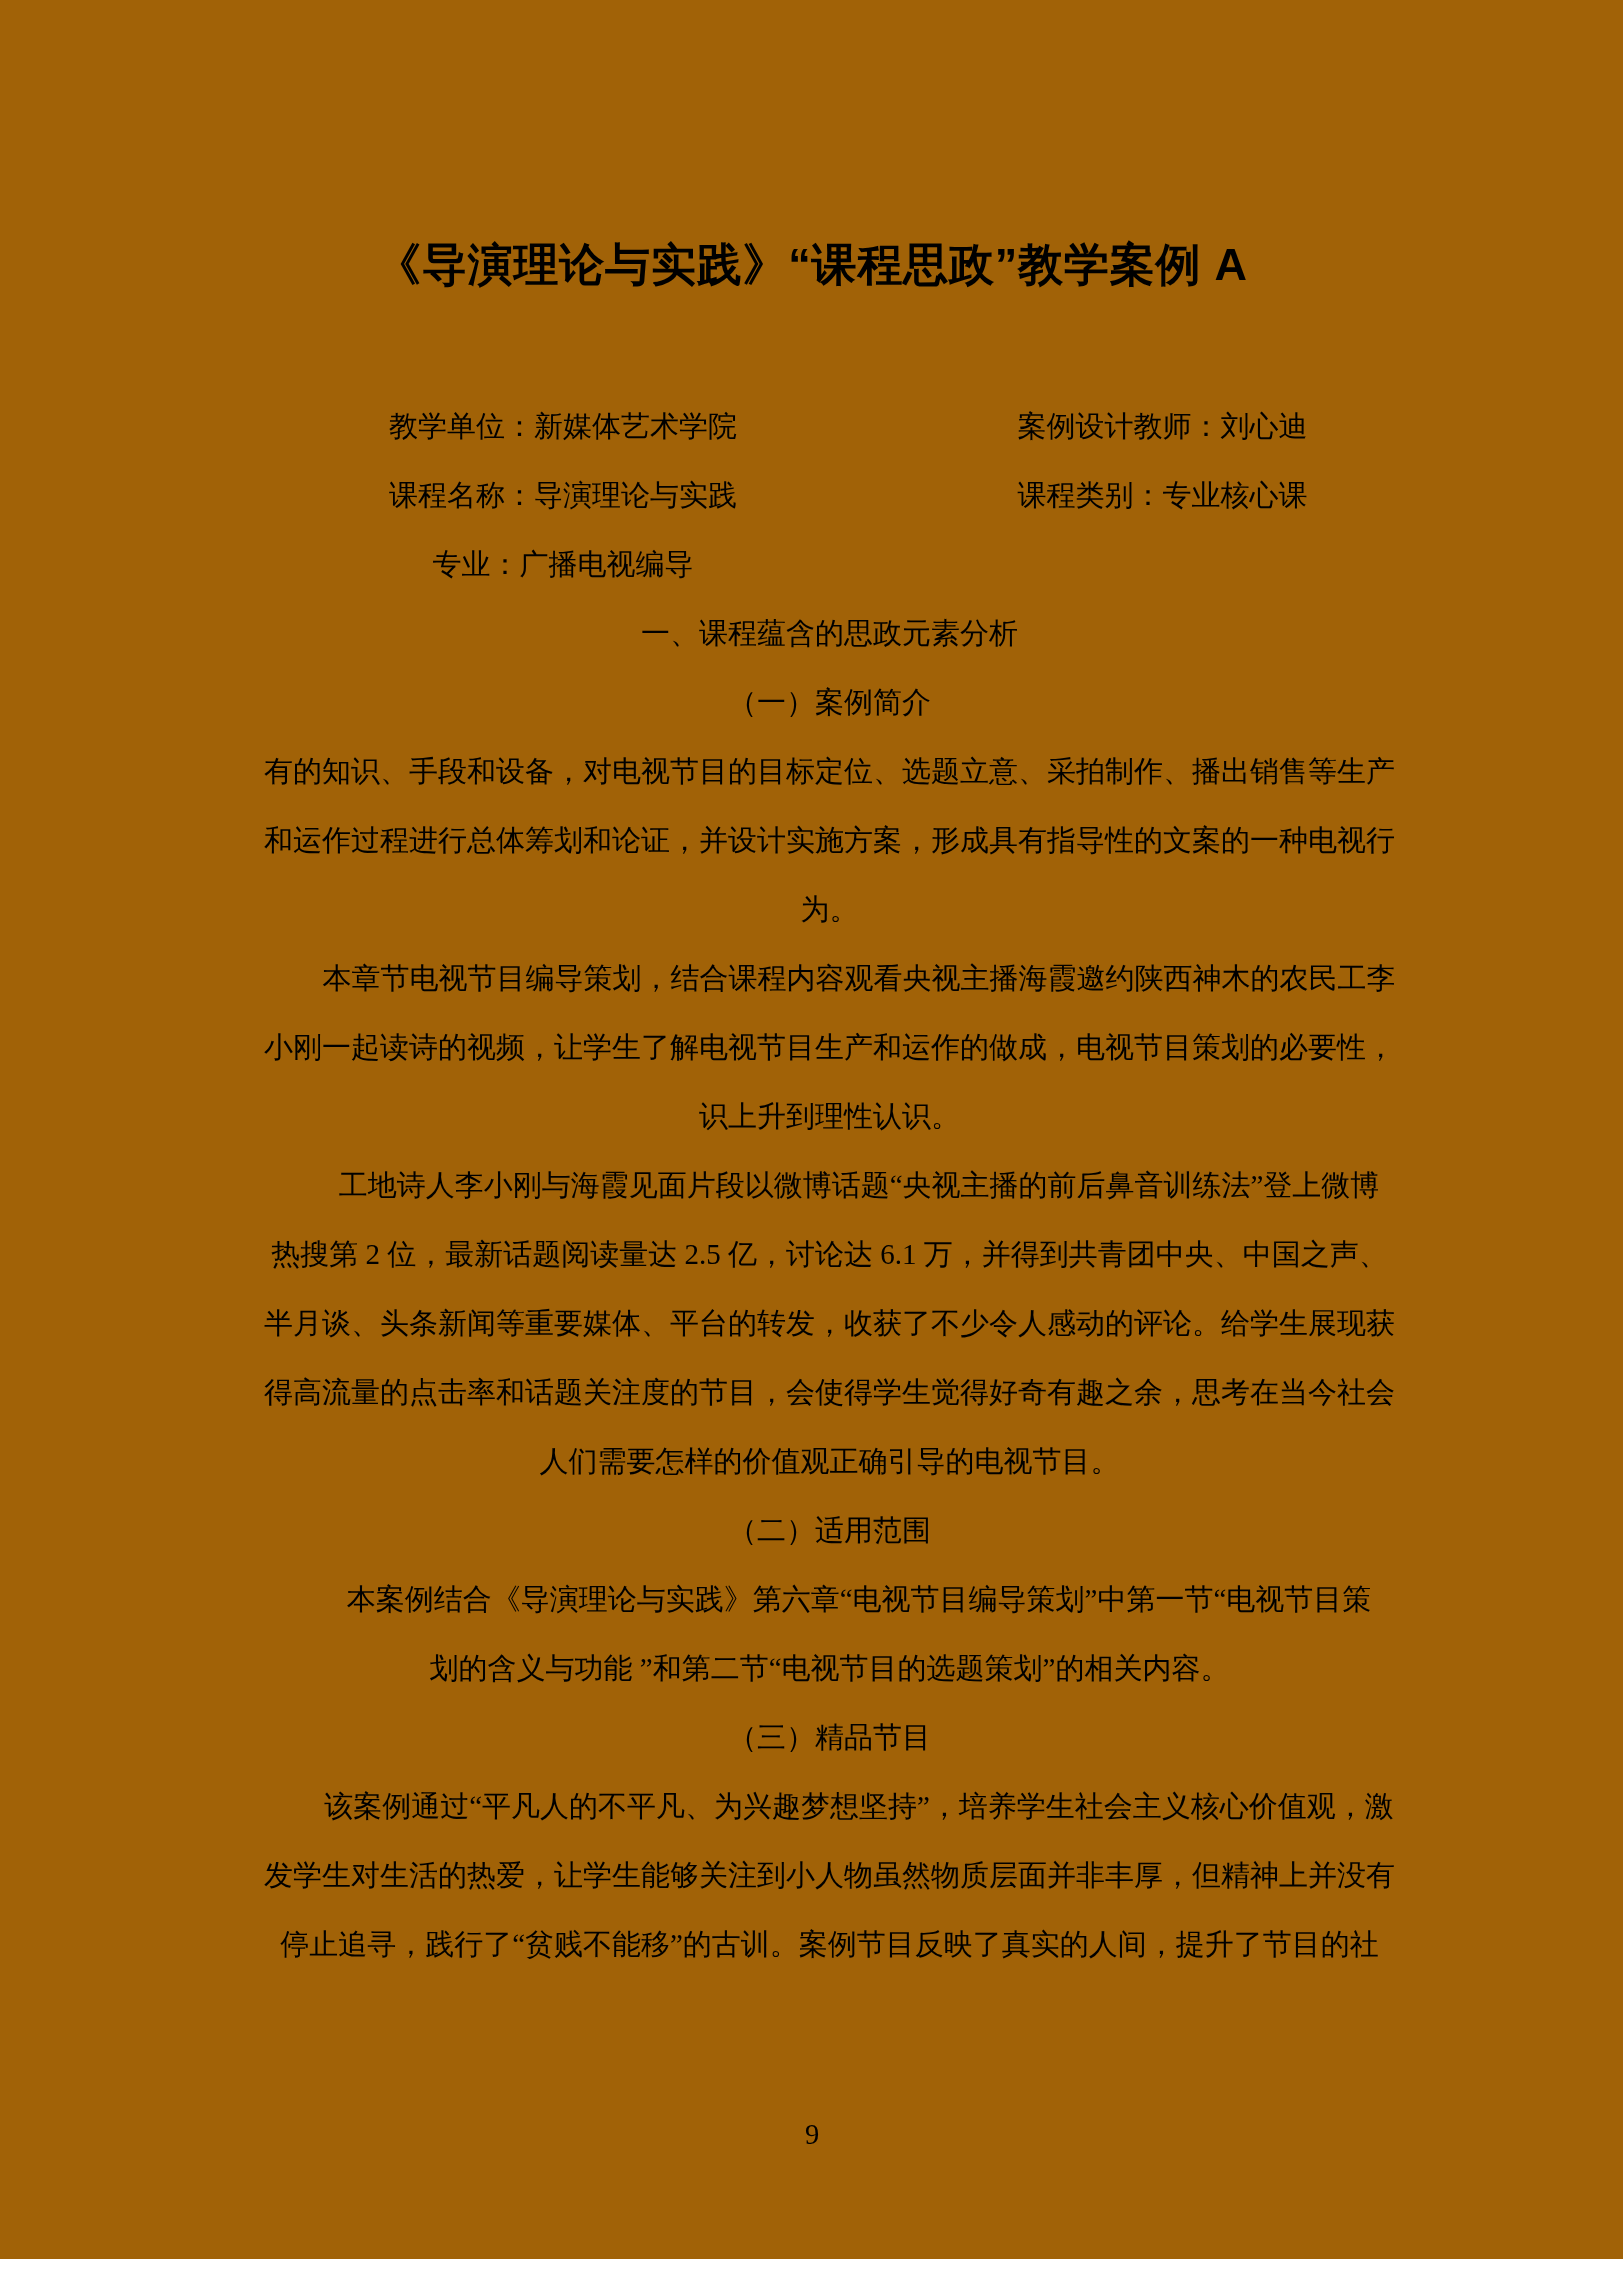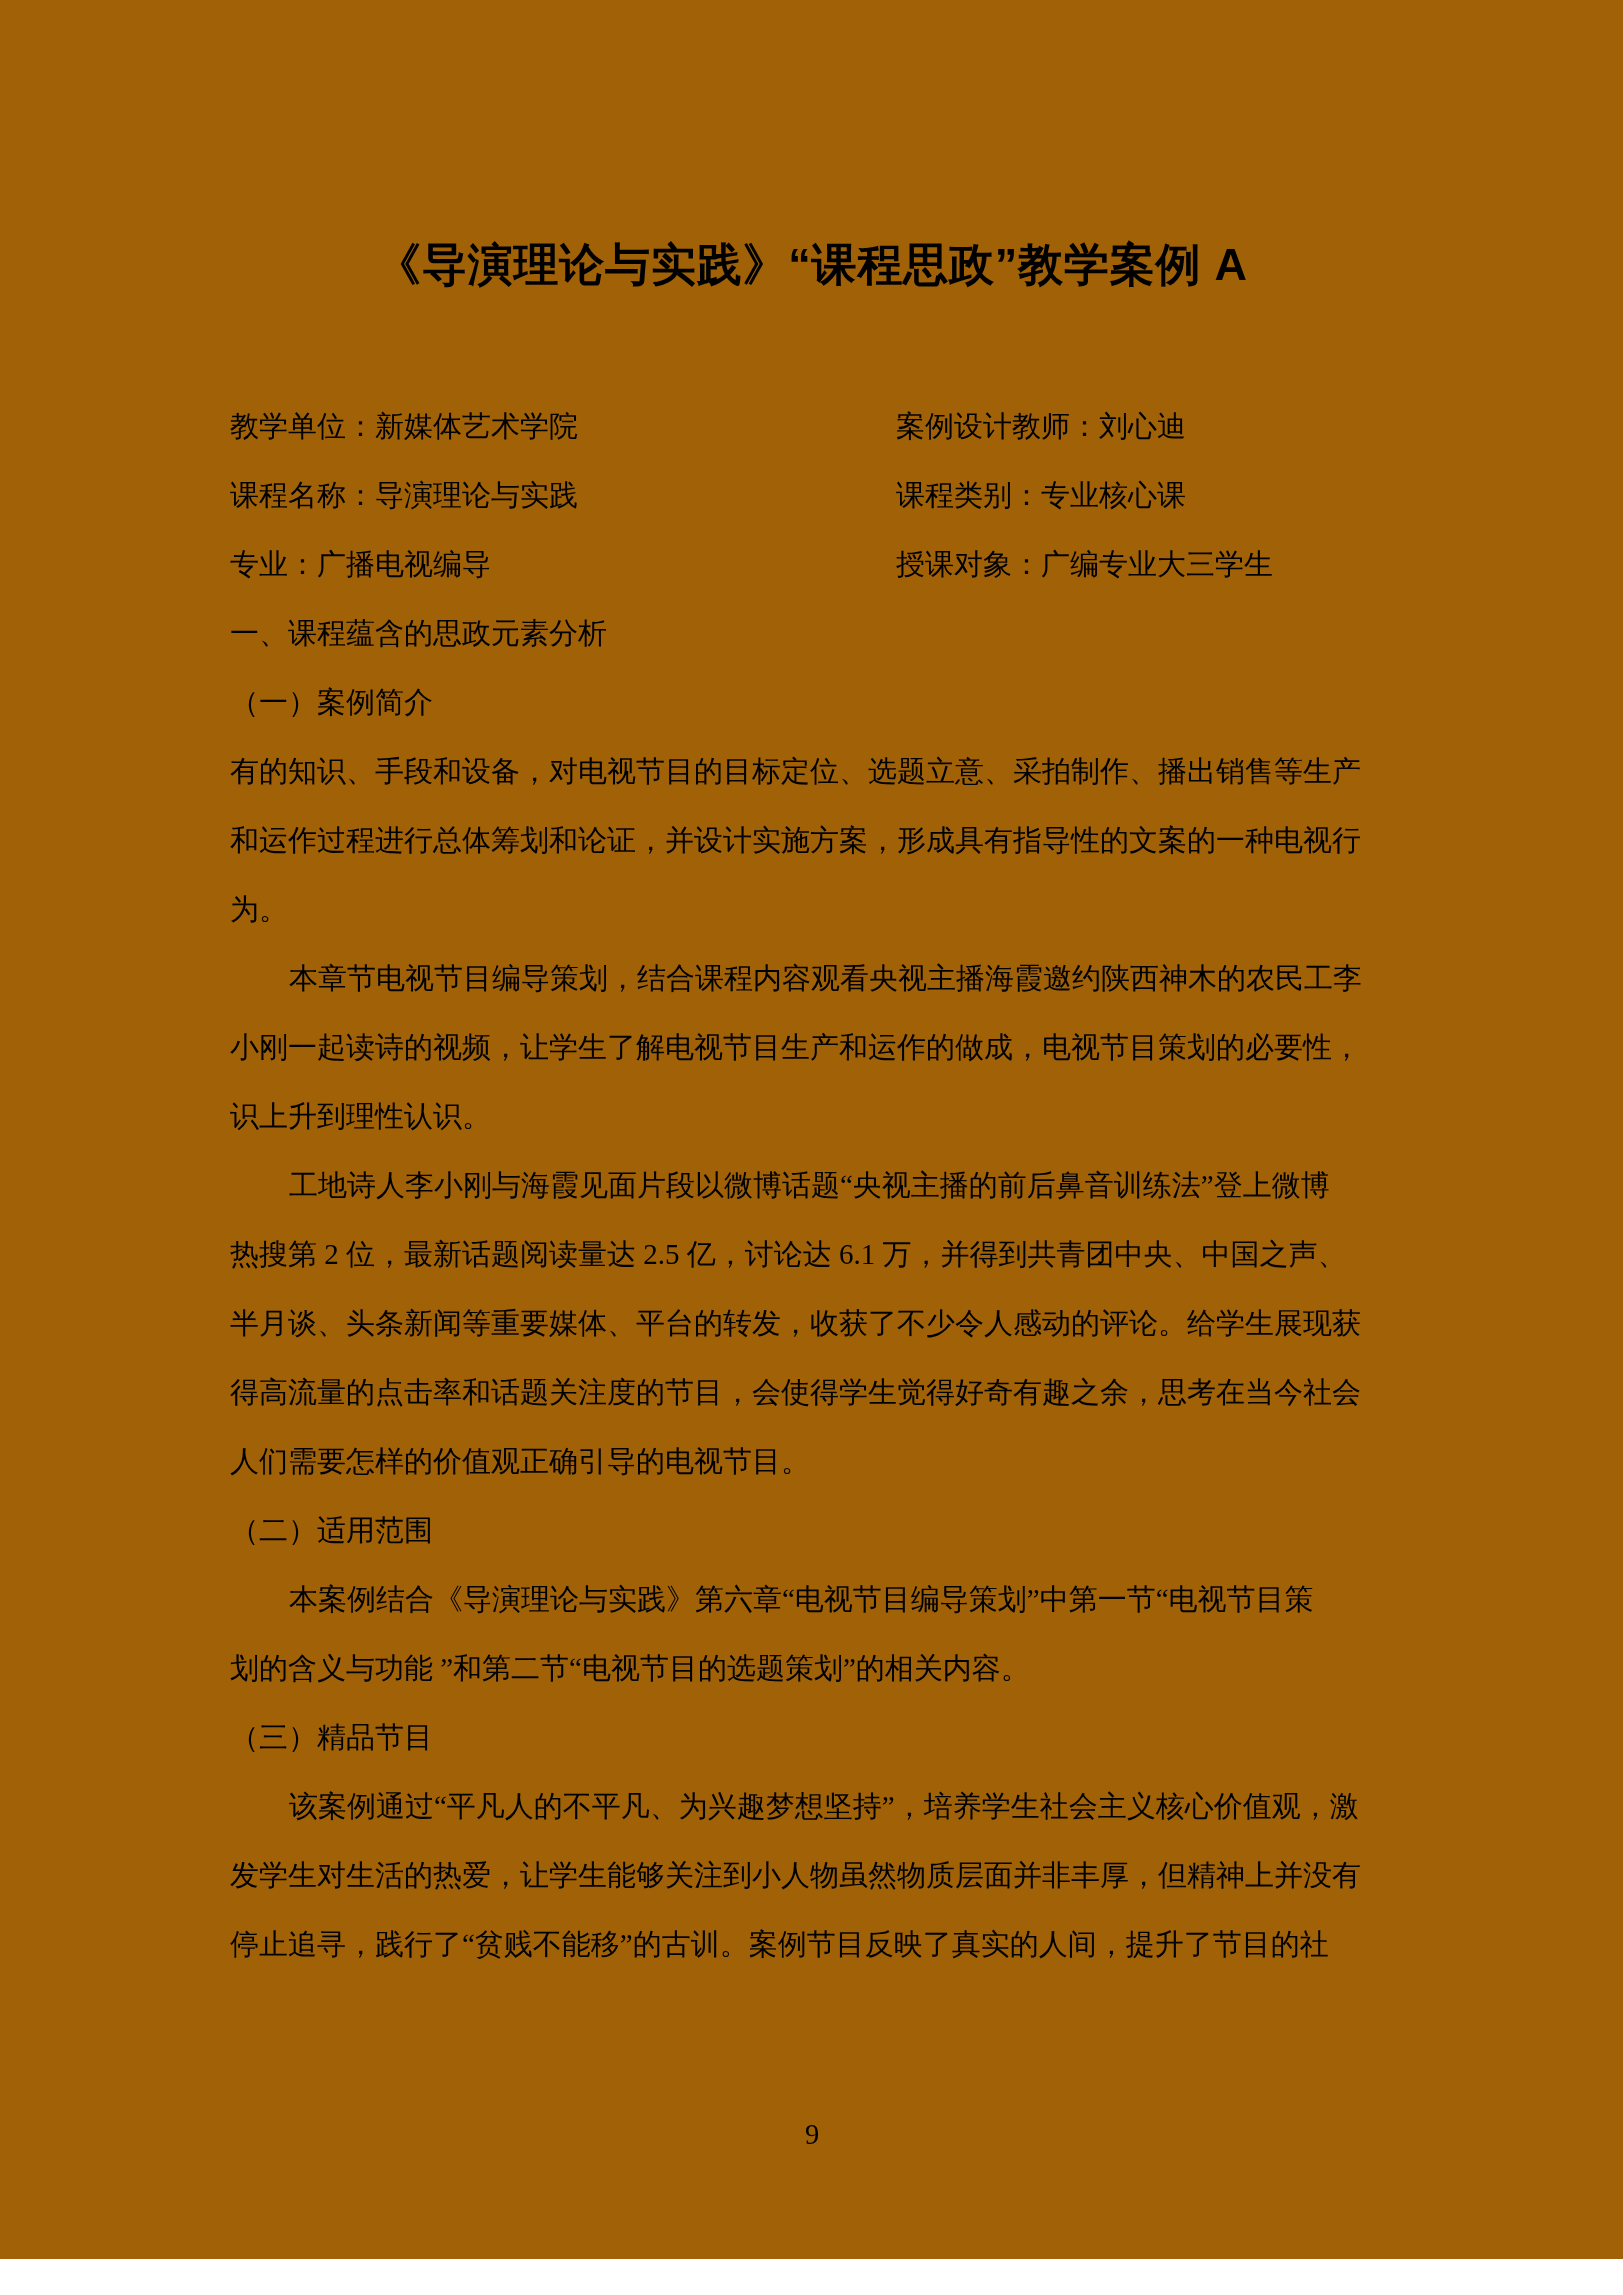--- a/index.html
+++ b/index.html
@@ -30,20 +30,21 @@
     position: absolute;
     top: 392px;
     left: 230px;
     width: 1199px;
     font-size: 29px;
   }
   .line {
     height: 69px;
     line-height: 69px;
     white-space: nowrap;
+    text-align: center;
   }
   .meta-row {
     display: grid;
     grid-template-columns: 666px auto;
   }
   .heading { font-weight: normal; }
   .indent { padding-left: 59px; }
   .page-number {
     position: absolute;
     top: 2111px;
@@ -67,21 +68,20 @@
     <div class="meta-row line">
       <span>教学单位：新媒体艺术学院</span>
       <span>案例设计教师：刘心迪</span>
     </div>
     <div class="meta-row line">
       <span>课程名称：导演理论与实践</span>
       <span>课程类别：专业核心课</span>
     </div>
     <div class="meta-row line">
       <span>专业：广播电视编导</span>
-      <span>授课对象：广编专业大三学生</span>
     </div>
 
     <div class="line heading">一、课程蕴含的思政元素分析</div>
 
     <div class="line heading">（一）案例简介</div>
 
     <div class="line">有的知识、手段和设备，对电视节目的目标定位、选题立意、采拍制作、播出销售等生产</div>
     <div class="line">和运作过程进行总体筹划和论证，并设计实施方案，形成具有指导性的文案的一种电视行</div>
     <div class="line">为。</div>
 

